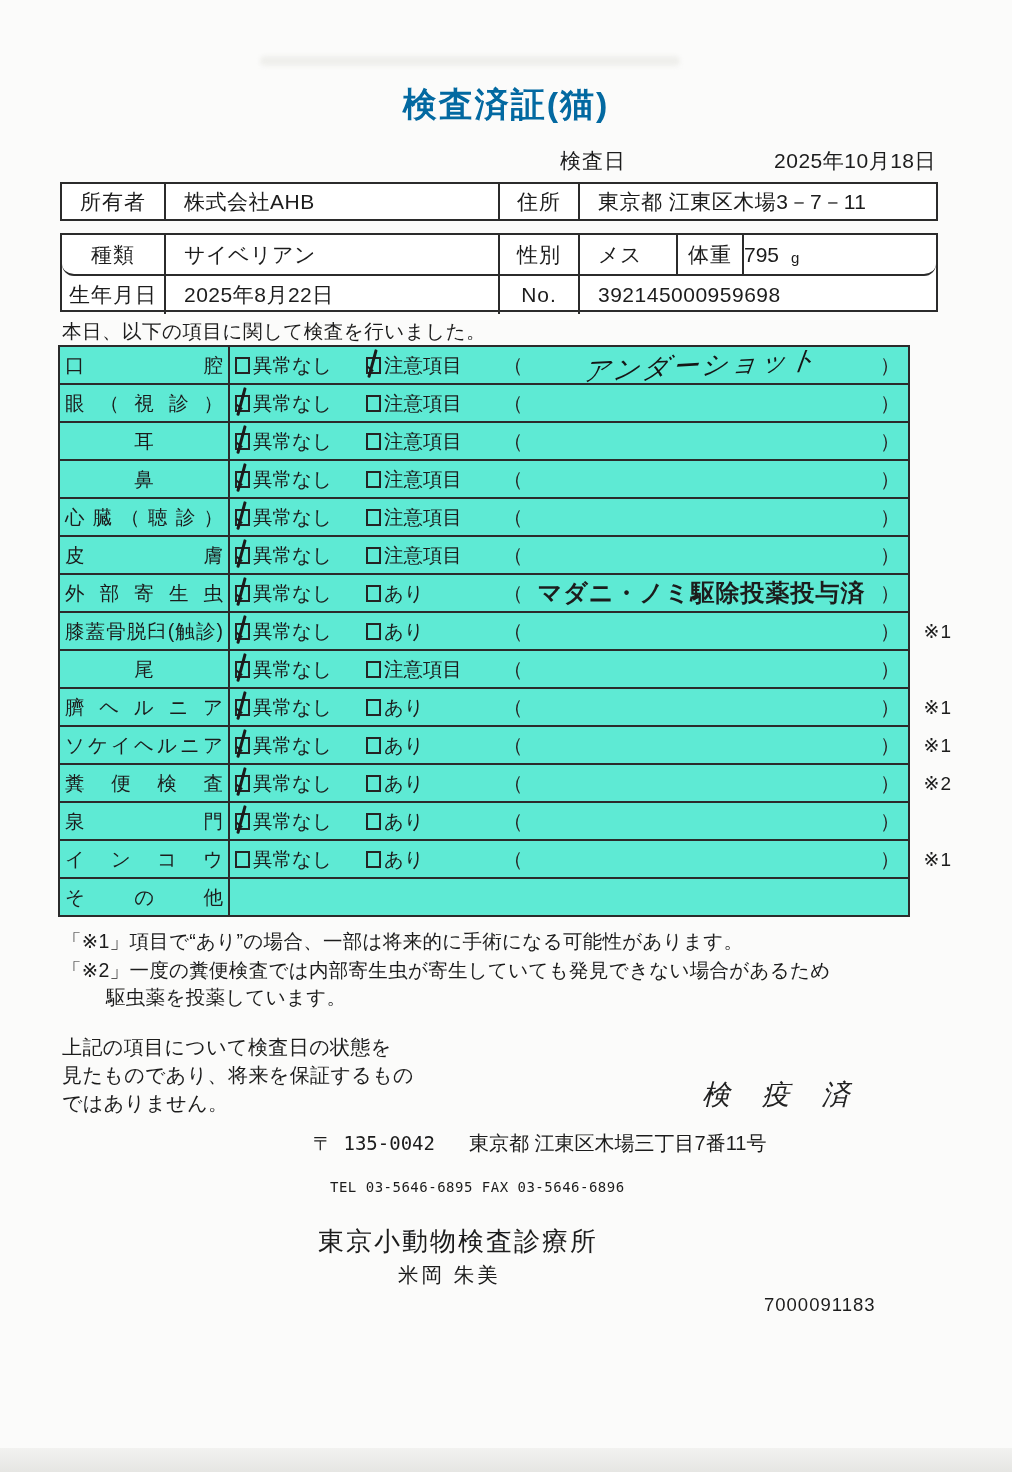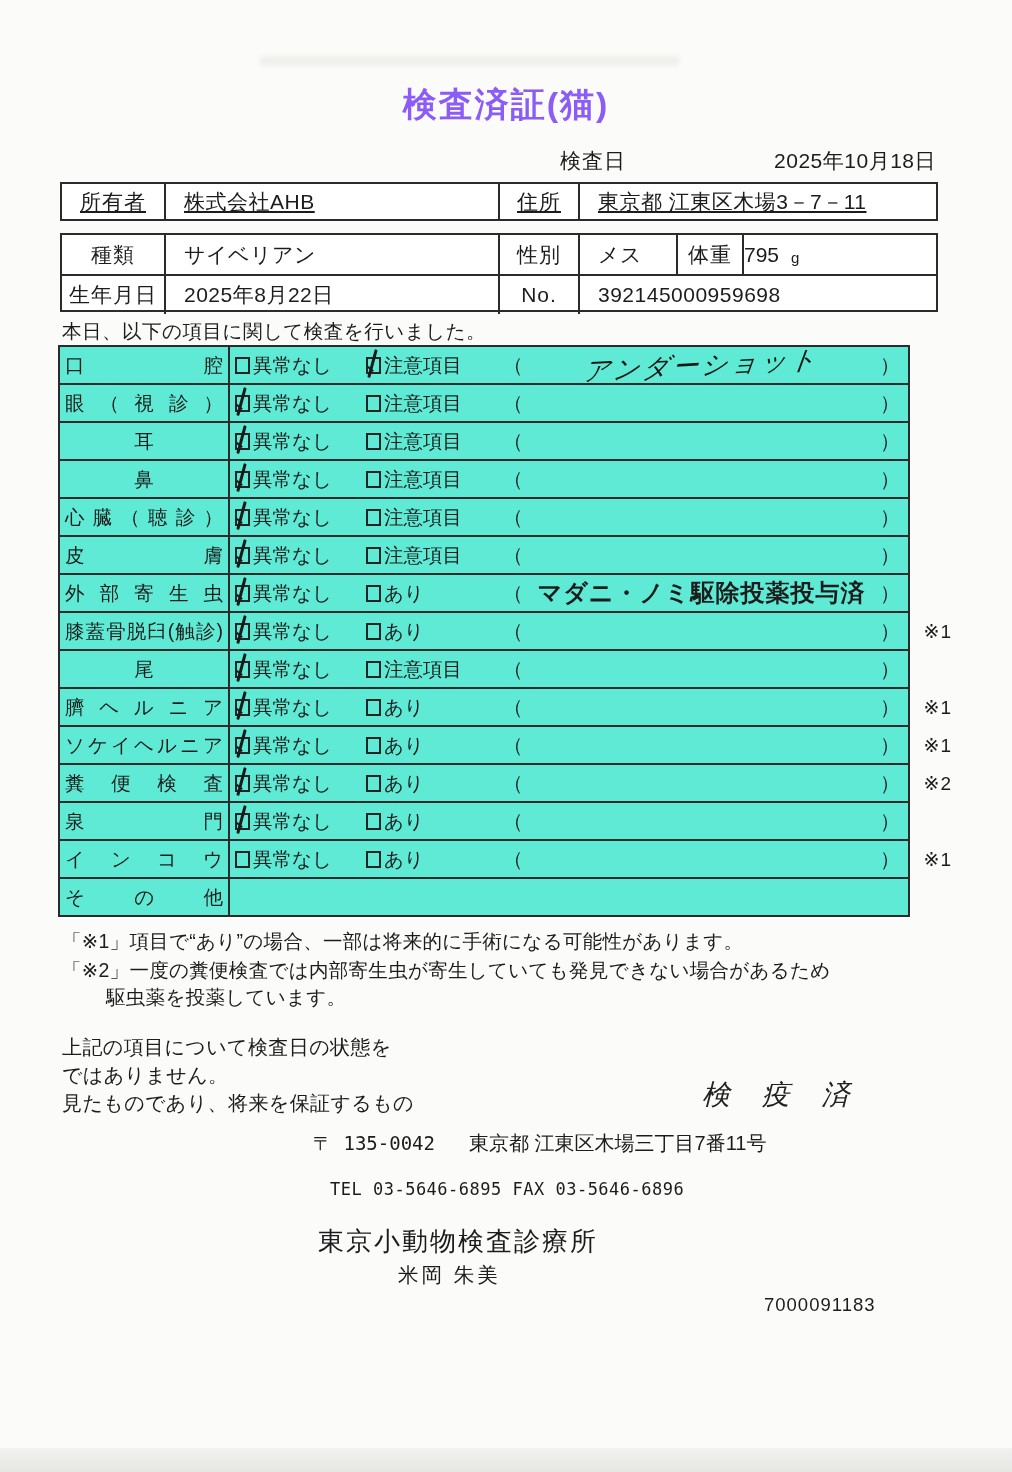--- a/index.html
+++ b/index.html
@@ -7,38 +7,38 @@
     width:1012px;height:1472px;position:relative;overflow:hidden;
     background:#fbfbfa;
     font-family:"Liberation Sans","DejaVu Sans",sans-serif;
     color:#1c1c1c;
     -webkit-font-smoothing:antialiased;
   }
   .abs{position:absolute;}
   
   .title{
     left:0;top:82px;width:100%;text-align:center;
-    font-size:34px;font-weight:600;letter-spacing:2px;color:#8b5cf6;
+    font-size:34px;font-weight:600;letter-spacing:2px;color:#0369a1;
   }
   .exam-date-label{left:560px;top:147px;font-size:21px;letter-spacing:1px;}
   .exam-date-value{top:147px;right:76px;font-size:21px;letter-spacing:.5px;}
 
   
   .tbl{border:2px solid #2b2b2b;background:#fff;box-sizing:border-box;}
   .grid-row{display:grid;height:100%;}
   .cell{
     border-right:2px solid #2b2b2b;box-sizing:border-box;
     display:flex;align-items:center;font-size:21px;overflow:hidden;white-space:nowrap;
   }
   .cell:last-child{border-right:none;}
   .cell.lab{justify-content:center;letter-spacing:1px;}
   .cell.val{padding-left:18px;letter-spacing:.5px;}
   .cell.num{padding-right:18px;}
   .unit{font-size:15px;margin-left:12px;position:relative;top:3px;}
-  #owner-table{left:60px;top:182px;width:878px;height:39px;text-decoration:underline;}
+  #owner-table{left:60px;top:182px;width:878px;height:39px;}
   #info-table{left:60px;top:233px;width:878px;height:79px;}
   #info-row1{height:39px;border-bottom:2px solid #2b2b2b;}
   #info-row2{height:38px;}
 
   .intro{left:62px;top:318px;font-size:19.5px;letter-spacing:.5px;}
 
   
   #insp-table{
     left:58px;top:345px;width:852px;height:572px;
     border:2px solid #2b2b2b;background:#5eead4;box-sizing:border-box;
@@ -91,21 +91,21 @@
   .fn{left:62px;font-size:19.5px;letter-spacing:.3px;}
   #fn1{top:928px;}
   #fn2{top:957px;}
   #fn3{top:984px;left:106px;}
   .disclaimer{left:62px;top:1033px;font-size:20px;line-height:28px;letter-spacing:.4px;}
   .stamp{left:702px;top:1076px;font-size:28px;letter-spacing:12px;color:#222;font-style:italic;}
   .addr{left:313px;top:1130px;font-size:20px;}
   .addr .mono{font-family:"DejaVu Sans Mono","Liberation Mono",monospace;font-size:19px;}
   .addr .gap{display:inline-block;width:34px;}
   .tel{
-    left:330px;top:1179px;font-size:17px;
+    left:330px;top:1179px;font-size:14px;
     font-family:"DejaVu Sans Mono","Liberation Mono",monospace;letter-spacing:.5px;
   }
   .clinic{left:318px;top:1224px;font-size:26px;letter-spacing:2px;font-weight:500;}
   .vet{left:398px;top:1261px;font-size:20.5px;letter-spacing:3px;}
   .docnum{left:764px;top:1294px;font-size:18.5px;letter-spacing:1px;}
 
   
   .scan-bottom{
     left:0;bottom:0;width:100%;height:24px;
     background:linear-gradient(to bottom,#f2f2f0,#e6e6e3);
@@ -128,21 +128,21 @@
 <div class="abs tbl" id="owner-table">
   <div class="grid-row" style="grid-template-columns:104px 334px 80px 1fr;height:100%;">
     <div class="cell lab">所有者</div>
     <div class="cell val">株式会社AHB</div>
     <div class="cell lab">住所</div>
     <div class="cell val">東京都 江東区木場3－7－11</div>
   </div>
 </div>
 
 <div class="abs tbl" id="info-table">
-  <div class="grid-row" id="info-row1" style="grid-template-columns:104px 334px 80px 98px 66px 1fr;">
+  <div class="grid-row" id="info-row1" style="grid-template-columns:104px 334px 80px 98px 66px 1fr;border-radius:12px;">
     <div class="cell lab">種類</div>
     <div class="cell val">サイベリアン</div>
     <div class="cell lab">性別</div>
     <div class="cell val">メス</div>
     <div class="cell lab">体重</div>
     <div class="cell num">
       <span>795</span>
       <span class="unit">g</span>
     </div>
   </div>
@@ -449,22 +449,22 @@
       <div class="insp-content"></div>
     </div>
   </div>
 
 <div class="abs fn" id="fn1">「※1」項目で“あり”の場合、一部は将来的に手術になる可能性があります。</div>
 <div class="abs fn" id="fn2">「※2」一度の糞便検査では内部寄生虫が寄生していても発見できない場合があるため</div>
 <div class="abs fn" id="fn3">駆虫薬を投薬しています。</div>
 
 <div class="abs disclaimer">
   <div>上記の項目について検査日の状態を</div>
+  <div>見たものであり、将来を保証するもの</div>
   <div>ではありません。</div>
-  <div>見たものであり、将来を保証するもの</div>
 </div>
 
 <div class="abs stamp">検 疫 済</div>
 
 <div class="abs addr">
   <span class="mono">〒 135-0042</span><span class="gap"></span><span>東京都 江東区木場三丁目7番11号</span>
 </div>
 
 <div class="abs tel">TEL 03-5646-6895  FAX 03-5646-6896</div>
 <div class="abs clinic">東京小動物検査診療所</div>

